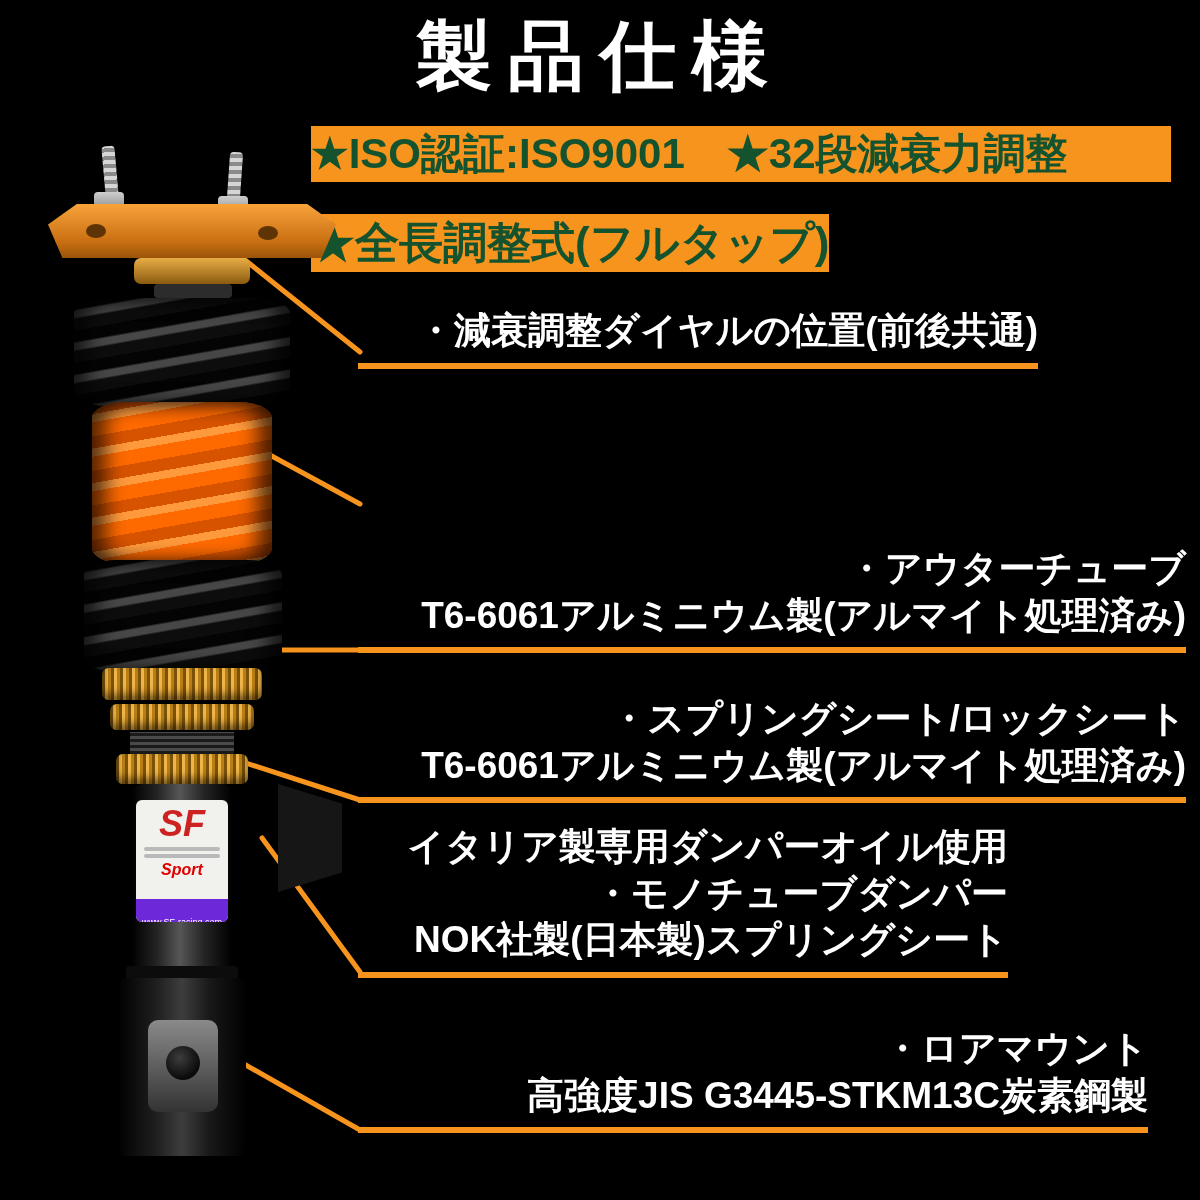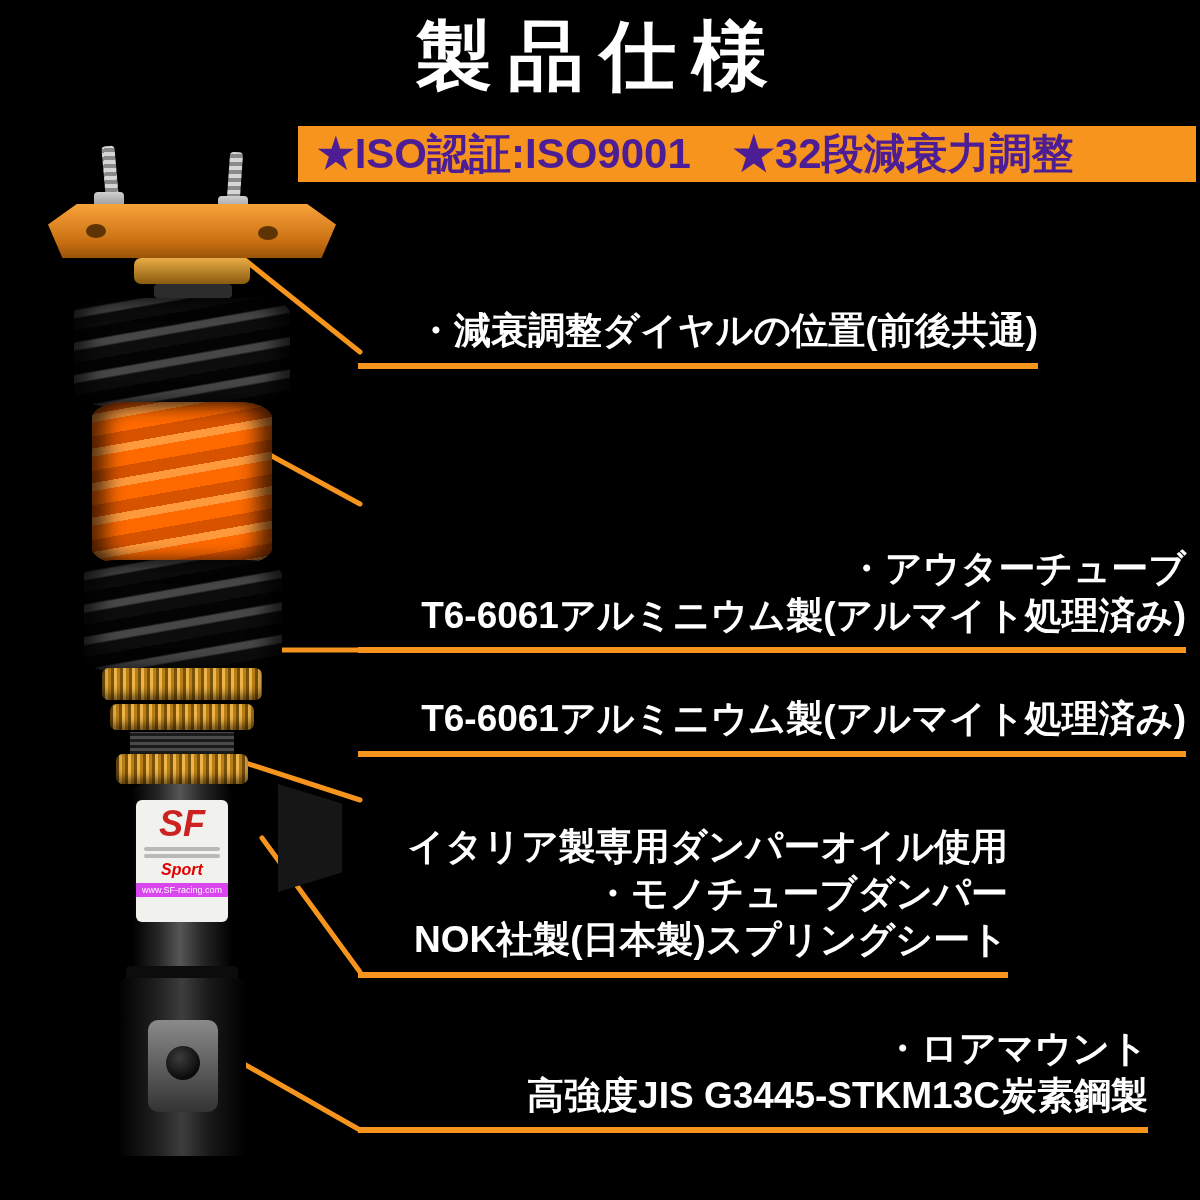--- a/index.html
+++ b/index.html
@@ -18,25 +18,25 @@
 
   
   .title{
     position:absolute;top:6px;left:0;width:100%;
     margin:0;text-align:center;
     color:var(--text,#fff);font-size:76px;font-weight:bold;letter-spacing:16px;
   }
 
   
   .banner{
-    position:absolute;left:298px;
+    position:absolute;left:311px;
     background:var(--accent,#F7941D);
-    color:#4c1d95;font-weight:bold;white-space:nowrap;
+    color:#14532d;font-weight:bold;white-space:nowrap;
     display:flex;align-items:center;
-    padding:0 19px;
+    padding:0 0;
   }
   .banner-iso{top:126px;height:56px;font-size:42px;width:860px;}
   .banner-fulltap{top:214px;height:58px;font-size:44px;}
 
   
   .callout{
     position:absolute;left:358px;
     color:var(--text,#fff);font-weight:bold;font-size:37px;line-height:1.26;
     white-space:nowrap;
   }
@@ -113,40 +113,41 @@
     clip-path:polygon(0 0,100% 18%,100% 82%,0 100%);
   }
   .sticker{
     left:106px;top:660px;width:92px;height:122px;border-radius:6px;
     background:#f1f1ee;overflow:hidden;text-align:center;
   }
   .sticker > *{position:static;display:block;}
   .sticker .sf{color:#cc2222;font-style:italic;font-weight:bold;font-size:36px;line-height:1.1;margin-top:4px;}
   .sticker .bar{height:4px;background:#b9b9b9;margin:3px 8px;border-radius:2px;}
   .sticker .sport{color:#e00000;font-style:italic;font-weight:bold;font-size:16px;margin-top:2px;}
-  .sticker .url{background:#d946ef;color:#fff;font-size:9px;padding:2px 0;margin-top:4px;}
+  .sticker .url{background:#6d28d9;color:#fff;font-size:9px;padding:18px 0;margin-top:20px;}
 
   .lower-collar{left:96px;top:826px;width:112px;height:14px;background:#0c0c0c;border-radius:4px;}
   .lower-mount{
     left:88px;top:838px;width:128px;height:178px;border-radius:8px;
     background:linear-gradient(90deg,#000 0%,#1f1f1f 30%,#3d3d3d 50%,#181818 72%,#000 100%);
   }
   .mount-slot{left:118px;top:880px;width:70px;height:92px;border-radius:10px;
     background:linear-gradient(180deg,#8a8a8a,#333);}
   .mount-hole{left:136px;top:906px;width:34px;height:34px;border-radius:50%;
     background:radial-gradient(circle at 40% 35%,#3c3c3c,#0a0a0a 70%);}
 </style>
 </head>
 <body>
 
 <div class="page">
 
   <h1 class="title">製品仕様</h1>
 
   <div class="banner banner-iso">★ISO認証:ISO9001　★32段減衰力調整</div>
+  <div class="banner banner-fulltap">★全長調整式(フルタップ)</div>
 
   <svg class="lines" viewBox="0 0 1200 1200" xmlns="http://www.w3.org/2000/svg">
     <g stroke="#F7941D" stroke-width="5" stroke-linecap="round">
       <line x1="180" y1="208" x2="360" y2="352"></line>
       <line x1="178" y1="405" x2="360" y2="504"></line>
       <line x1="248" y1="650" x2="360" y2="650"></line>
       <line x1="212" y1="752" x2="360" y2="800"></line>
       <line x1="262" y1="838" x2="360" y2="972"></line>
       <line x1="202" y1="1040" x2="360" y2="1130"></line>
     </g>
@@ -195,20 +196,21 @@
   </div>
 
 
   <div class="callout co3">
     <div class="co-line">・アウターチューブ</div>
     <div class="co-line">T6-6061アルミニウム製(アルマイト処理済み)</div>
     <div class="underline"></div>
   </div>
 
   <div class="callout co4">
+    <div class="co-line">・スプリングシート/ロックシート</div>
     <div class="co-line">T6-6061アルミニウム製(アルマイト処理済み)</div>
     <div class="underline"></div>
   </div>
 
   <div class="callout co5">
     <div class="co-line">イタリア製専用ダンパーオイル使用</div>
     <div class="co-line">・モノチューブダンパー</div>
     <div class="co-line">NOK社製(日本製)スプリングシート</div>
     <div class="underline"></div>
   </div>

